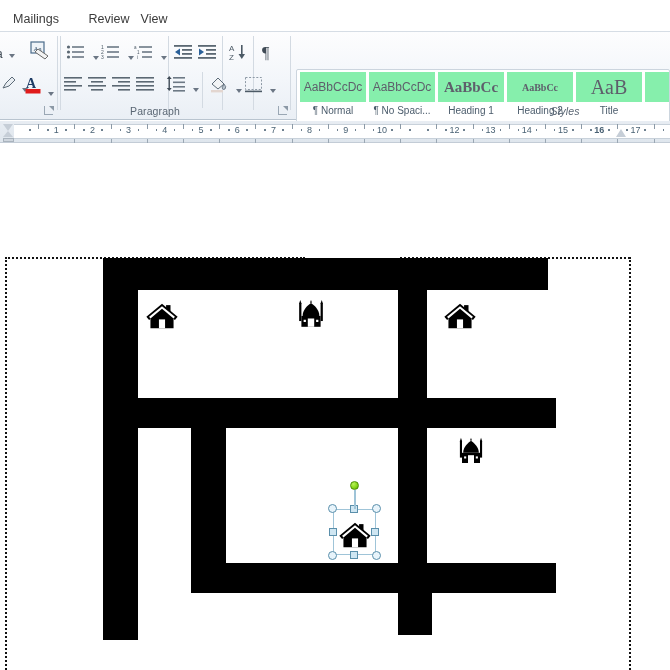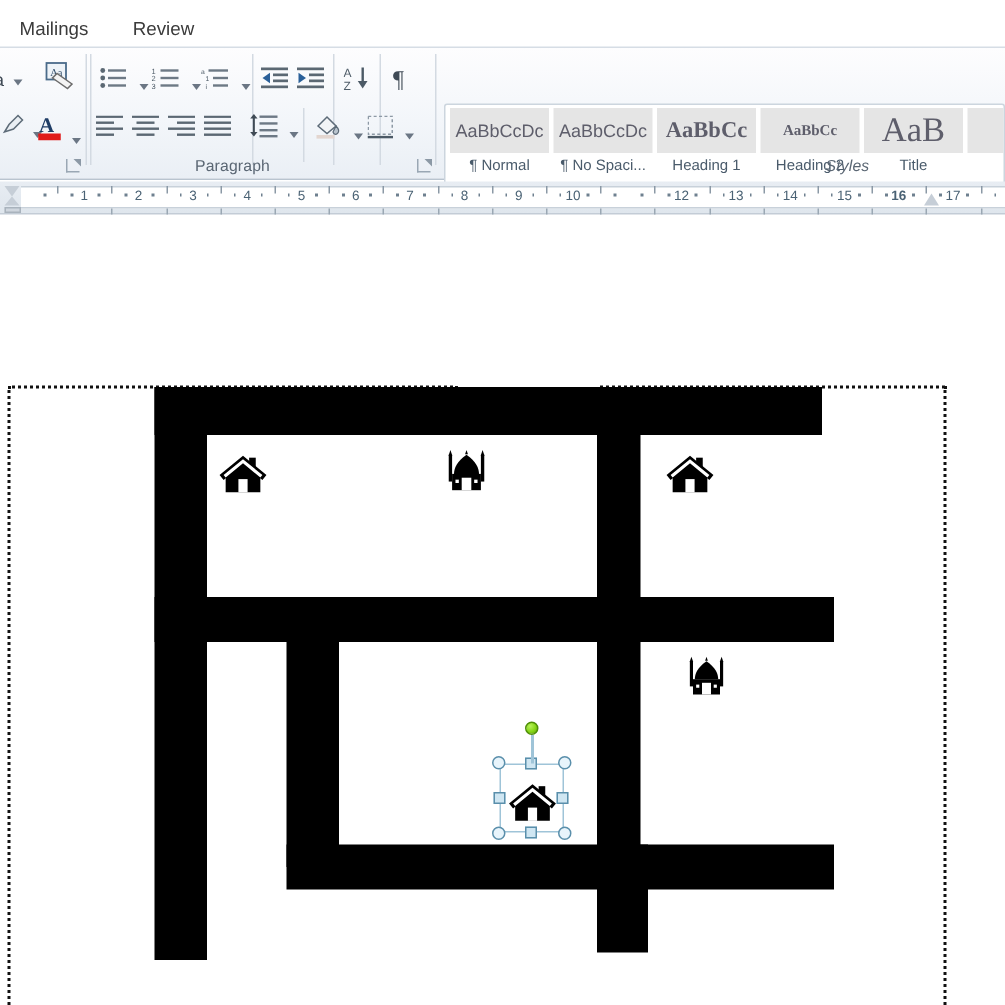--- a/index.html
+++ b/index.html
@@ -79,21 +79,21 @@
     border: 1px solid #ccd5de;
     border-radius: 2px;
     overflow: hidden;
   }
   .style-item {
     position: absolute; top: 2px; width: 68px; height: 50px;
     display: flex; flex-direction: column; align-items: center;
   }
   .style-swatch {
     width: 66px; height: 30px;
-    background: #e5e5e5;
+    background: #86efac;
     display: flex; align-items: center; justify-content: center;
     overflow: hidden;
   }
   .style-swatch span {
     color: #5e5e6b; white-space: nowrap;
   }
   .style-name {
     margin-top: 3px; font-size: 10px; color: #4a5b6b; white-space: nowrap;
   }
 
@@ -188,20 +188,23 @@
 <body>
 
 <div id="app">
 
   <div class="tabbar">
     <div class="tab" style="left:0px;width:72px;">
       <span>Mailings</span>
     </div>
     <div class="tab" style="left:75px;width:68px;">
       <span>Review</span>
+    </div>
+    <div class="tab" style="left:124px;width:60px;">
+      <span>View</span>
     </div>
   </div>
   <div class="tabbar-underline"></div>
 
   <div class="ribbon">
 
     <div class="ctl" style="left:-4px;top:12px;">
       <span class="ctl-lbl" style="font-size:12px;color:#3f4a55;">a</span>
       <span class="caret" style="margin-left:2px;"></span>
     </div>
@@ -398,21 +401,21 @@
         <div class="style-name">Heading 1</div>
       </div>
       <div class="style-item" style="left:209px;">
         <div class="style-swatch">
           <span style="font-size:10px;font-weight:bold;font-family:'Liberation Serif',serif;">AaBbCc</span>
         </div>
         <div class="style-name">Heading 2</div>
       </div>
       <div class="style-item" style="left:278px;">
         <div class="style-swatch">
-          <span style="font-size:23px;font-family:'Liberation Serif',serif;">AaB</span>
+          <span style="font-size:20px;font-family:'Liberation Serif',serif;">AaB</span>
         </div>
         <div class="style-name">Title</div>
       </div>
       <div class="style-item" style="left:347px;">
         <div class="style-swatch">
           
         </div>
 
       </div>
     </div>

